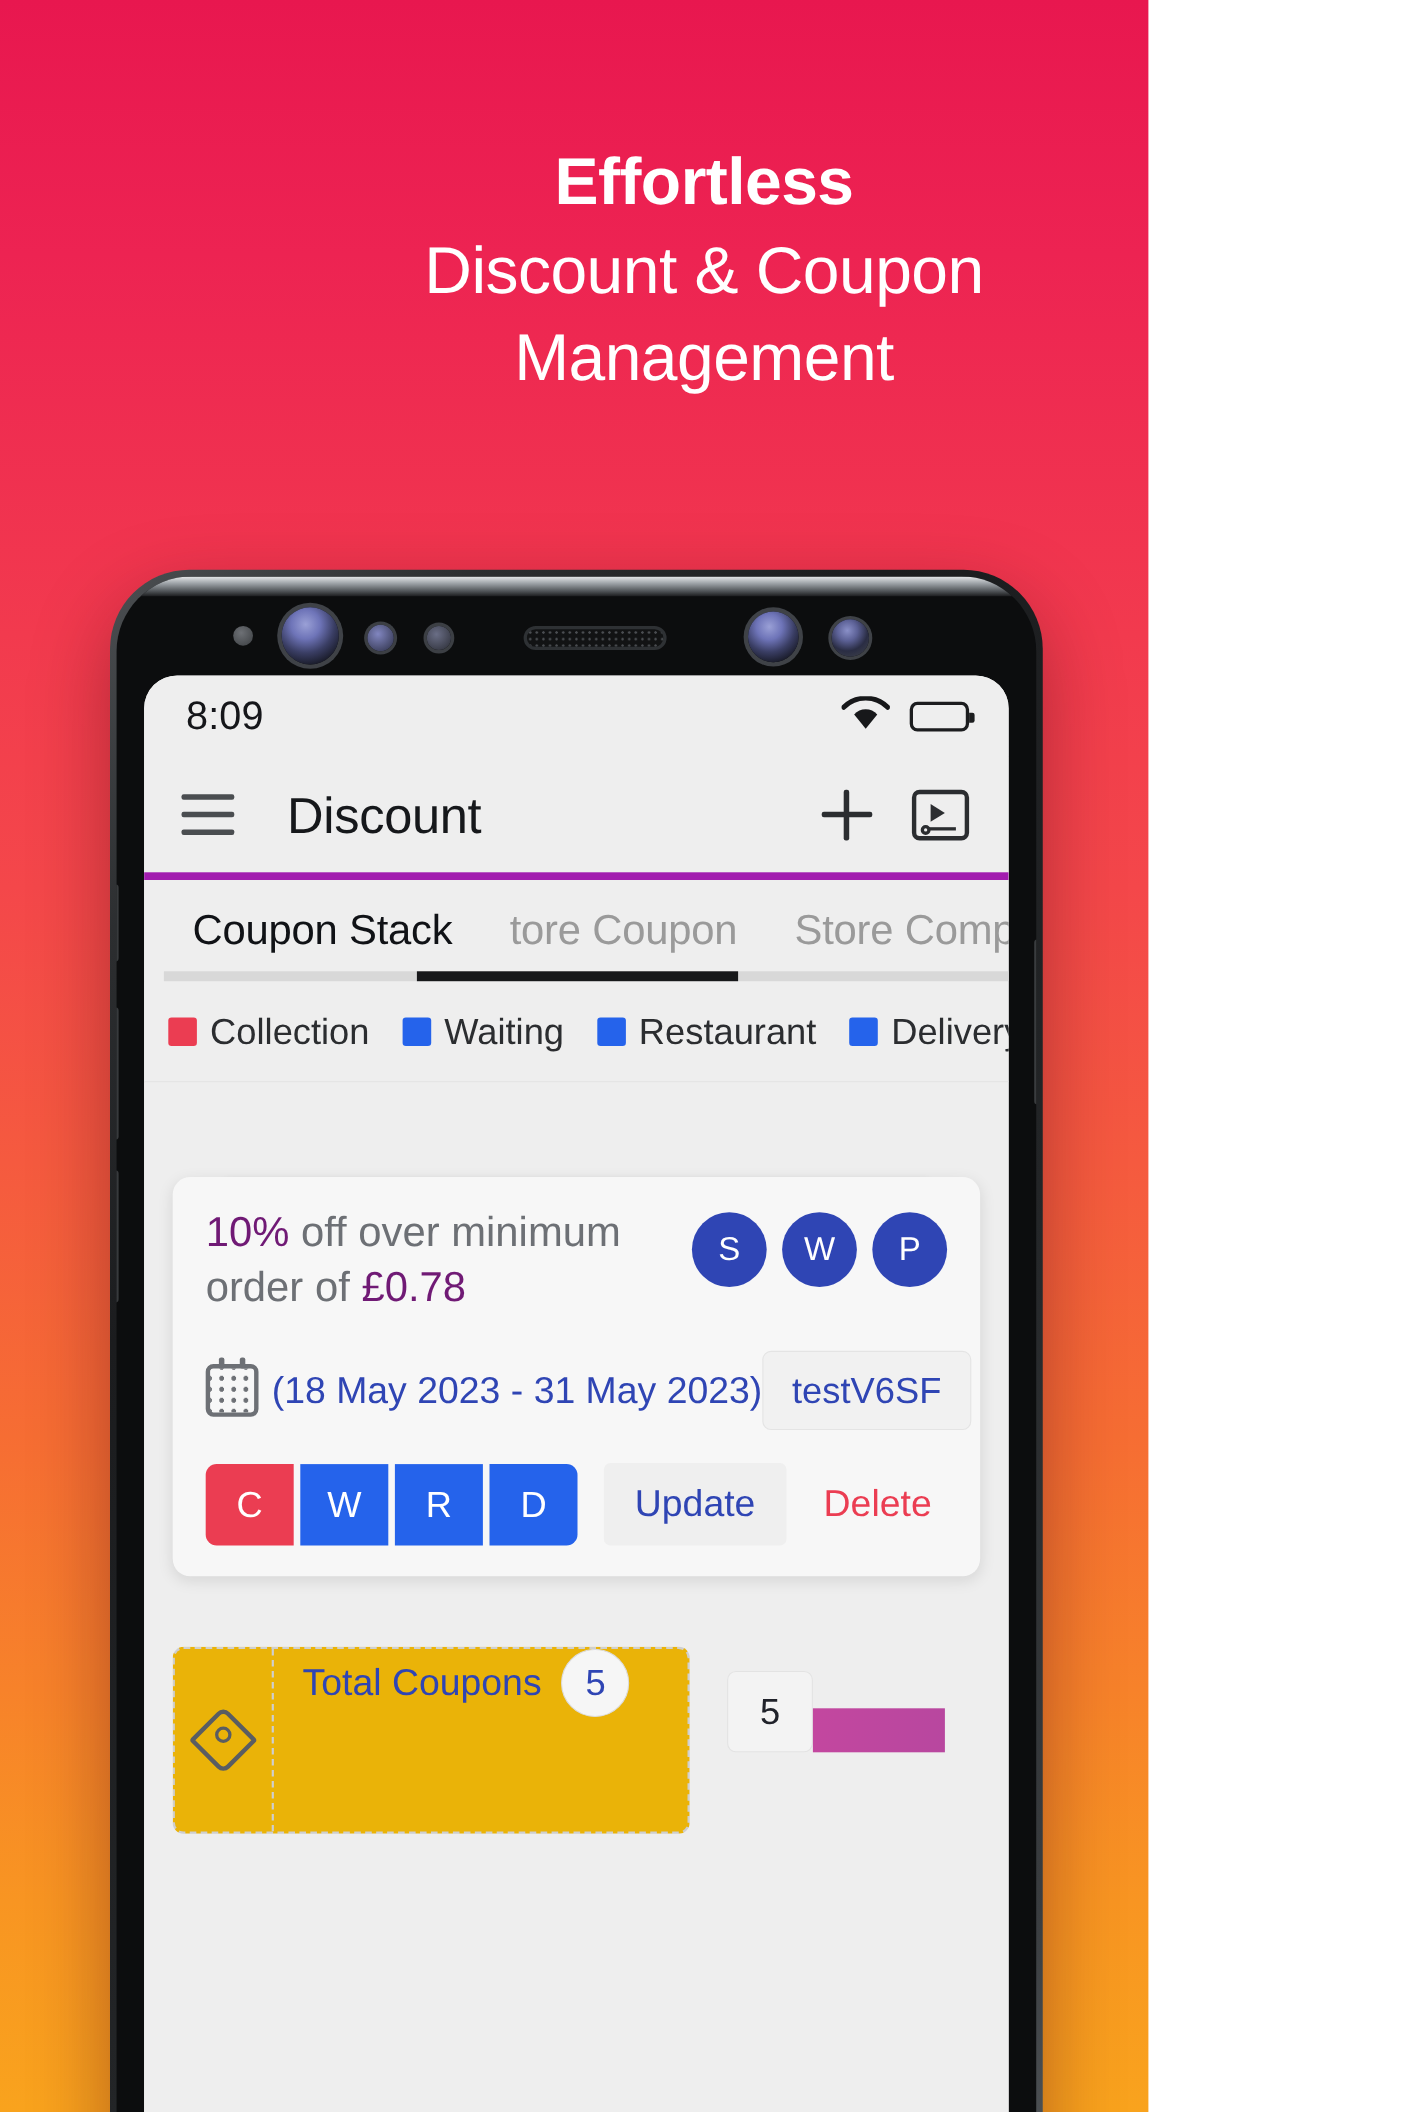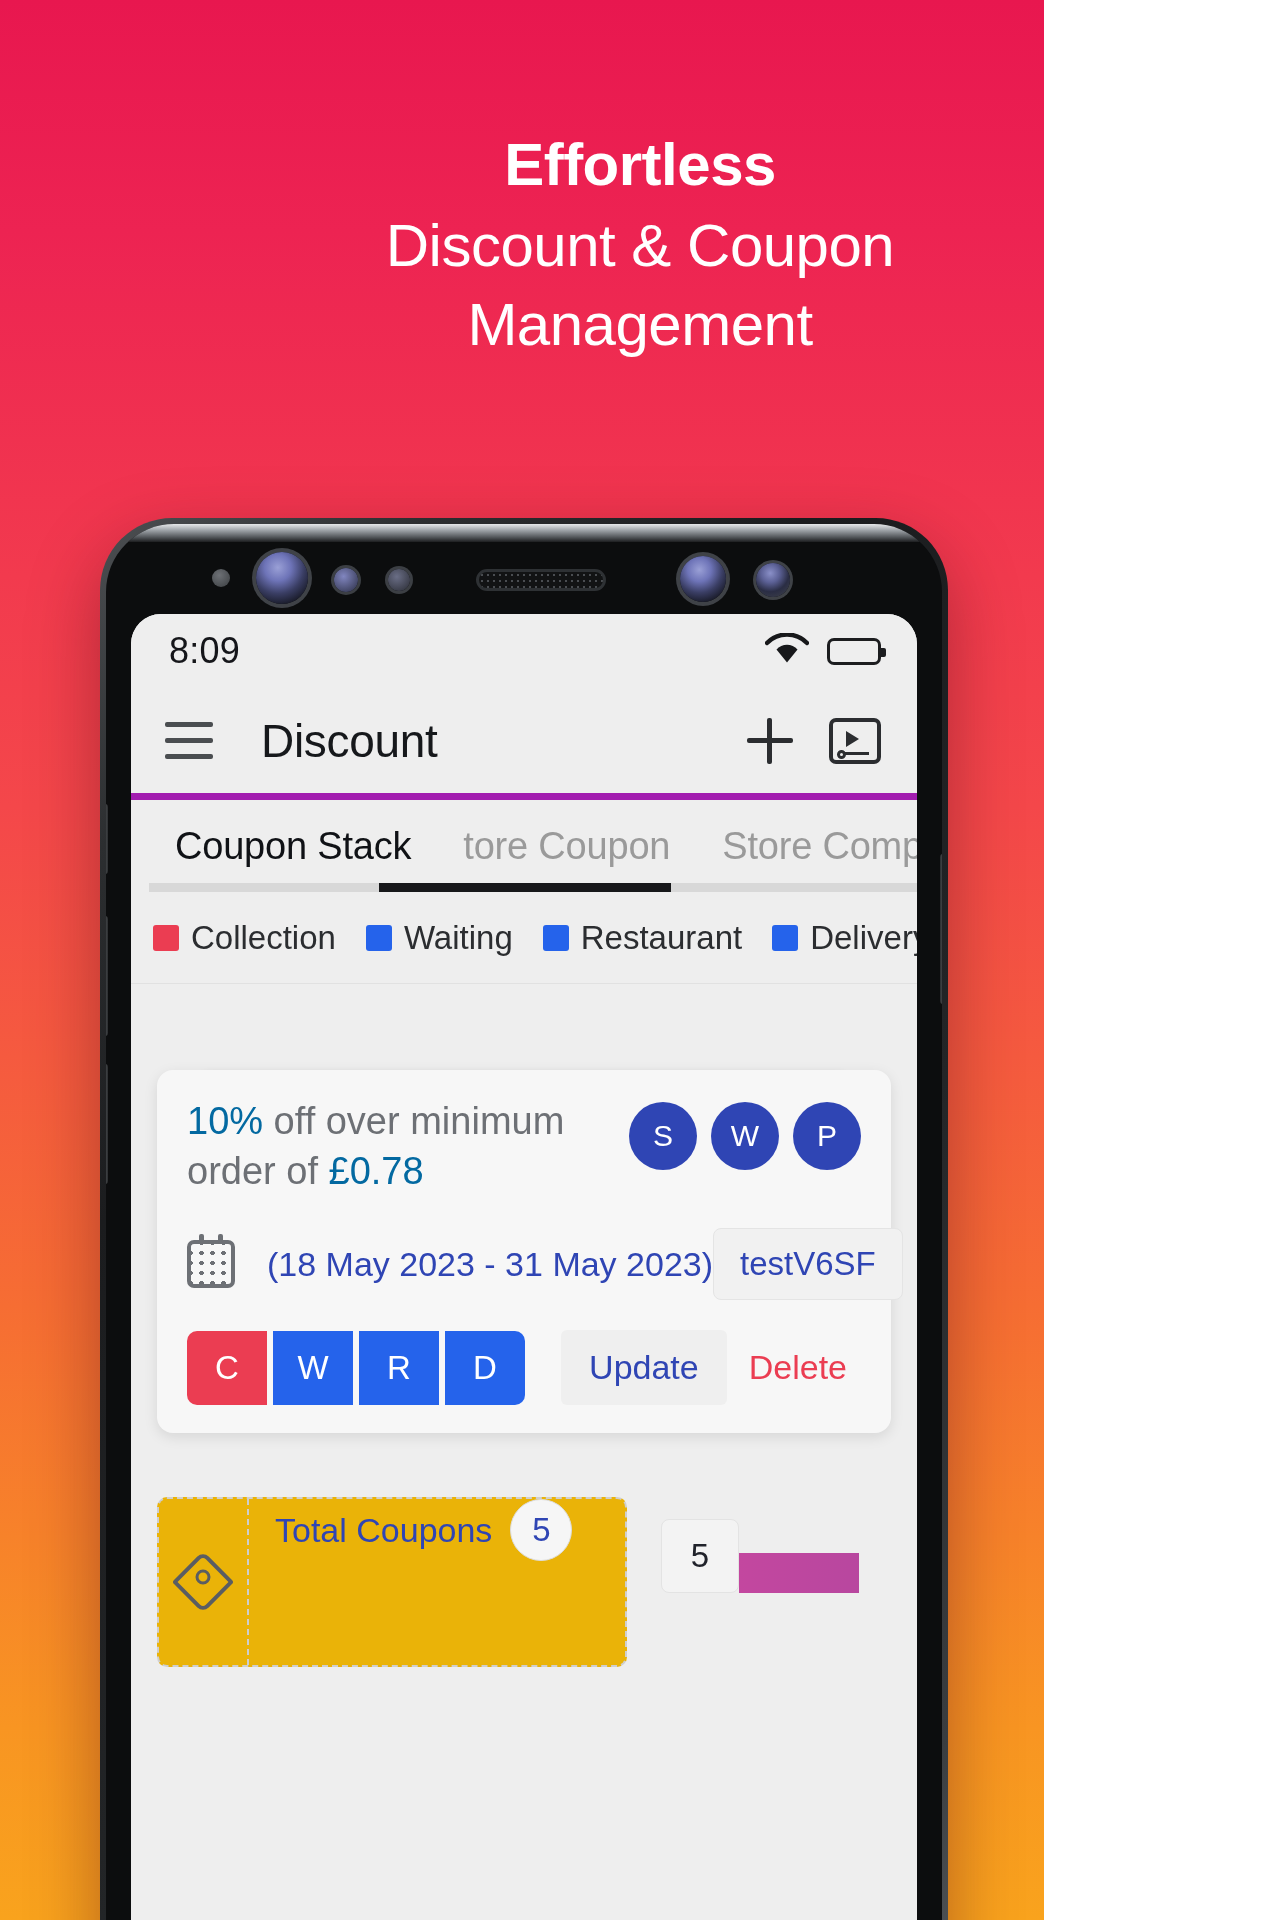--- a/index.html
+++ b/index.html
@@ -270,34 +270,34 @@
   .coupon-card {
     position: relative;
     background: #f7f7f7;
     border-radius: 16px;
     margin-top: 46px;
     padding: 26px 30px 28px 30px;
     box-shadow: 0 4px 14px rgba(0,0,0,.10);
   }
   .card-row1 { display: flex; align-items: flex-start; justify-content: space-between; gap: 20px; }
   .offer-text { font-size: 38px; line-height: 1.32; color: #6d7075; max-width: 560px; }
-  .offer-text .hl { color: #0369a1; }
+  .offer-text .hl { color: #701a75; }
   .avatars { display: flex; gap: 14px; padding-top: 6px; }
   .avatar {
     width: 68px; height: 68px; border-radius: 50%;
     background: #2f45b4;
     color: #ffffff;
     display: flex; align-items: center; justify-content: center;
     font-size: 30px;
   }
   .card-row2 {
     display: flex; align-items: center; justify-content: space-between;
     margin-top: 32px;
   }
-  .date-group { display: flex; align-items: center; gap: 32px; }
+  .date-group { display: flex; align-items: center; gap: 12px; }
   .cal-icon {
     width: 48px; height: 48px;
     border: 4px solid #6d7075; border-radius: 7px;
     position: relative;
     background-image: radial-gradient(#6d7075 2.2px, transparent 2.4px);
     background-size: 11px 10px;
     background-position: 5px 14px;
   }
   .cal-icon::before, .cal-icon::after {
     content: ""; position: absolute; top: -10px; width: 5px; height: 10px;
@@ -319,21 +319,21 @@
     margin-top: 30px;
   }
   .badges { display: flex; gap: 6px; }
   .badge {
     width: 80px; height: 74px;
     display: flex; align-items: center; justify-content: center;
     color: #ffffff; font-size: 33px;
   }
   .badge.first { border-radius: 10px 0 0 10px; }
   .badge.last { border-radius: 0 10px 10px 0; }
-  .card-actions { display: flex; align-items: center; gap: 8px; }
+  .card-actions { display: flex; align-items: center; gap: 20px; }
   .btn-update {
     background: #efefef;
     padding: 18px 28px;
     border-radius: 6px;
     font-size: 34px;
     color: #2f45b4;
   }
   .btn-delete {
     padding: 18px 14px;
     font-size: 34px;

